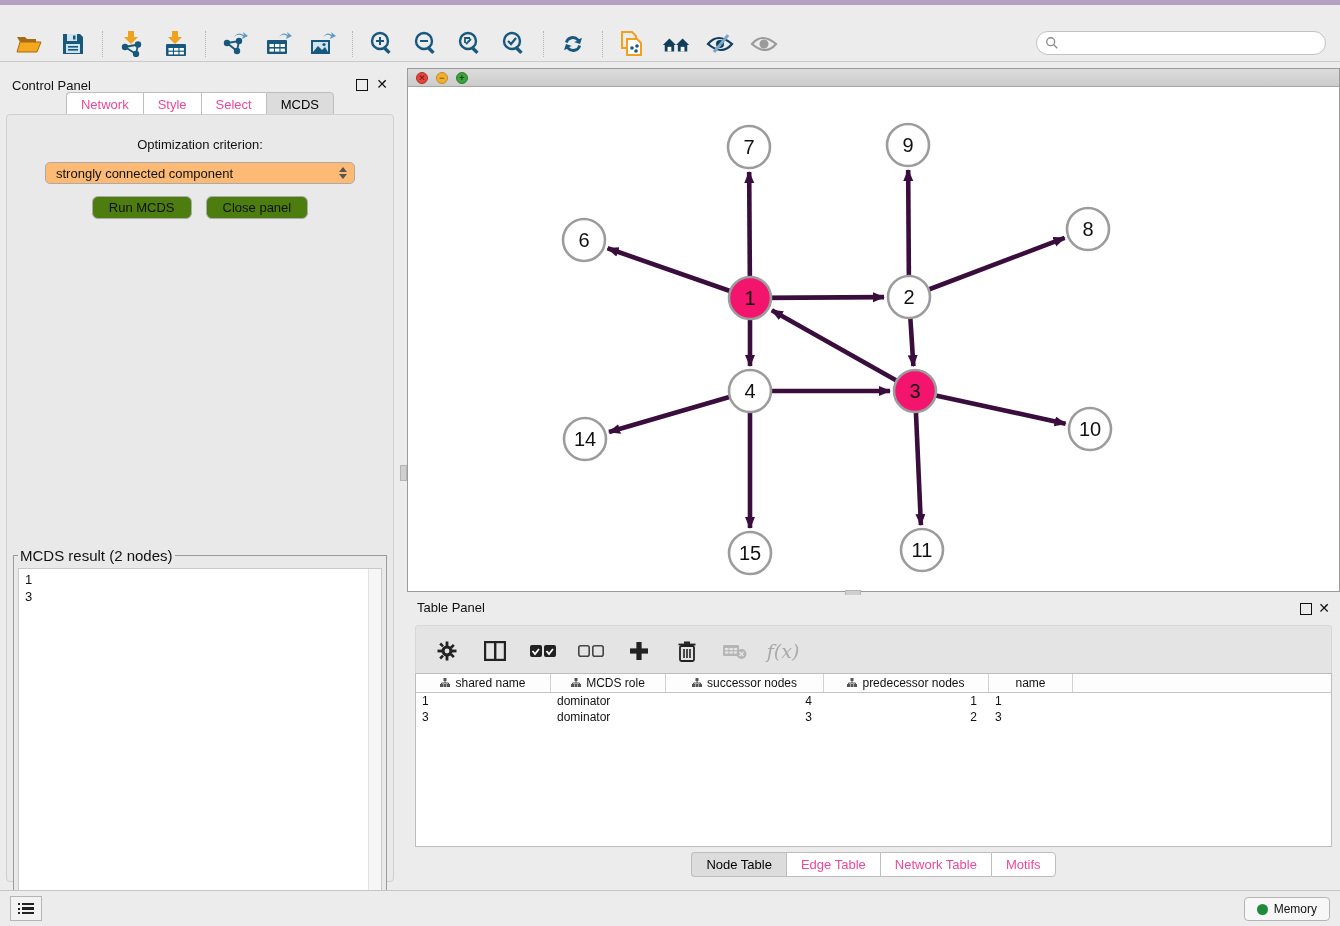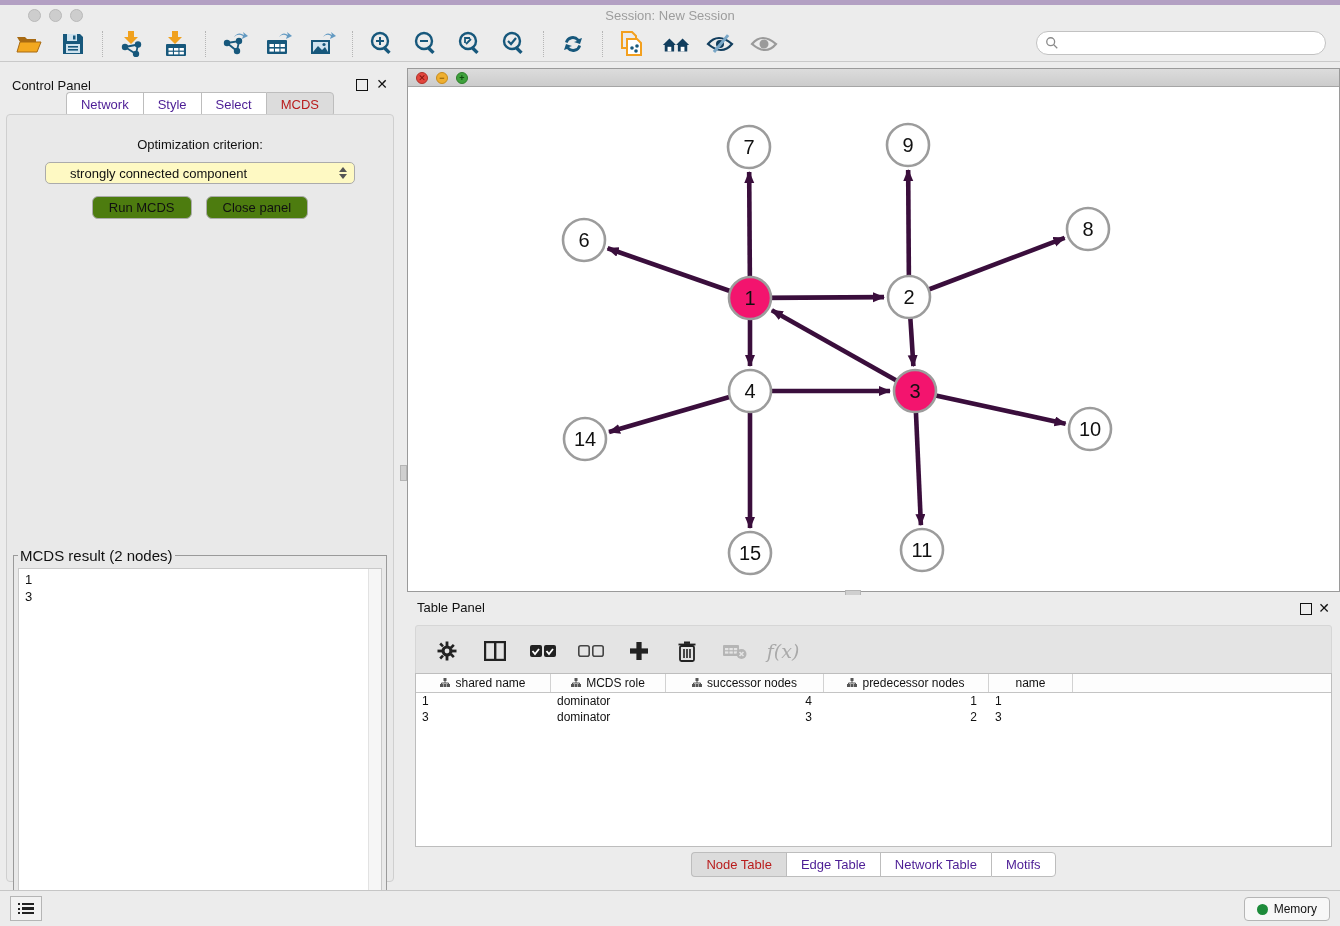--- a/index.html
+++ b/index.html
@@ -28,31 +28,31 @@
   .cpanel { position:absolute; left:0; top:62px; width:400px; height:828px; background:#ececec; }
   .cpanel-head { position:absolute; left:0; top:6px; width:100%; height:20px;margin-top:8px; }
   .cpanel-title { position:absolute; left:12px; top:2px; font-size:13px; color:#111; }
   .float-btn { position:absolute; top:3px; width:12px; height:12px; border:1.5px solid #111; background:transparent; }
   .close-x { position:absolute; top:0; font-size:14px; font-weight:bold; color:#111; }
   .cp-float { right:32px; } .cp-x { right:12px; }
 
   .cp-tabs { position:absolute; left:0; top:30px; width:100%; display:flex; justify-content:center; }
   .tabg { display:flex; }
   .tabg .tab { font-size:13px; padding:4px 14px; background:#fff; border:1px solid #bdbdbd;
-               border-right:none; color:#4c1d95; }
+               border-right:none; color:#ec4899; }
   .tabg .tab:first-child { border-radius:4px 0 0 4px; }
   .tabg .tab:last-child { border-right:1px solid #bdbdbd; border-radius:0 4px 4px 0; }
-  .tabg .tab.tab-disabled { background:#dcdcdc; color:#b91c1c; }
+  .tabg .tab.tab-disabled { background:#dcdcdc; color:#000000; }
 
   .cp-body { position:absolute; left:6px; top:52px; width:388px; height:768px;
              background:#e9e9e9; border:1px solid #cfcfcf; border-radius:4px; }
   .opt-label { margin-top:22px; text-align:center; font-size:13px; color:#111; }
-  .selectbox { position:relative; margin:10px auto 0; width:310px; height:22px; background:#fef9c3;
+  .selectbox { position:relative; margin:10px auto 0; width:310px; height:22px; background:#fdba74;
                border:1px solid #ababab; border-radius:5px; font-size:13px; color:#111;
-               display:flex; align-items:center; padding-left:24px; }
+               display:flex; align-items:center; padding-left:10px; }
   .stepper { position:absolute; right:4px; top:2px; width:14px; height:16px; display:flex;
              flex-direction:column; align-items:center; justify-content:center; gap:2px; }
   .tri-up { width:0; height:0; border-left:4px solid transparent; border-right:4px solid transparent;
             border-bottom:5px solid #555; }
   .tri-dn { width:0; height:0; border-left:4px solid transparent; border-right:4px solid transparent;
             border-top:5px solid #555; }
   .btnrow { margin-top:12px; display:flex; justify-content:center; gap:14px; }
   .pbtn { font-size:13px; color:#111; background:#4d7c0f; border:1px solid #ababab; border-radius:6px;
           padding:3px 16px; }
 
@@ -121,28 +121,20 @@
   .mem-dot { width:11px; height:11px; border-radius:50%; background:#1d8b3a; }
 
   svg .ic-dark { fill:#17587c; } svg .ic-orange { fill:#f0a11e; } svg .ic-lblue { fill:#639ac2; }
 </style>
 </head>
 <body>
 
 <div class="app">
 
   <div class="menustrip"></div>
-  <div class="titlebar">
-    <div class="tl-group">
-      <div class="tl"></div>
-      <div class="tl"></div>
-      <div class="tl"></div>
-    </div>
-    <div class="win-title">Session: New Session</div>
-  </div>
 
   <div class="toolbar">
     <div class="tgroup">
       <div class="tbtn">
         <svg width="26" height="22" viewBox="0 0 26 22">
           <path d="M1 4 h8 l2 2 h9 v3 H4 Z" fill="#a86a12"></path>
           <path d="M4 9 h21 l-4 10 H1 Z" fill="#f3a81f" stroke="#a86a12"></path>
         </svg>
       </div>
       <div class="tbtn">

